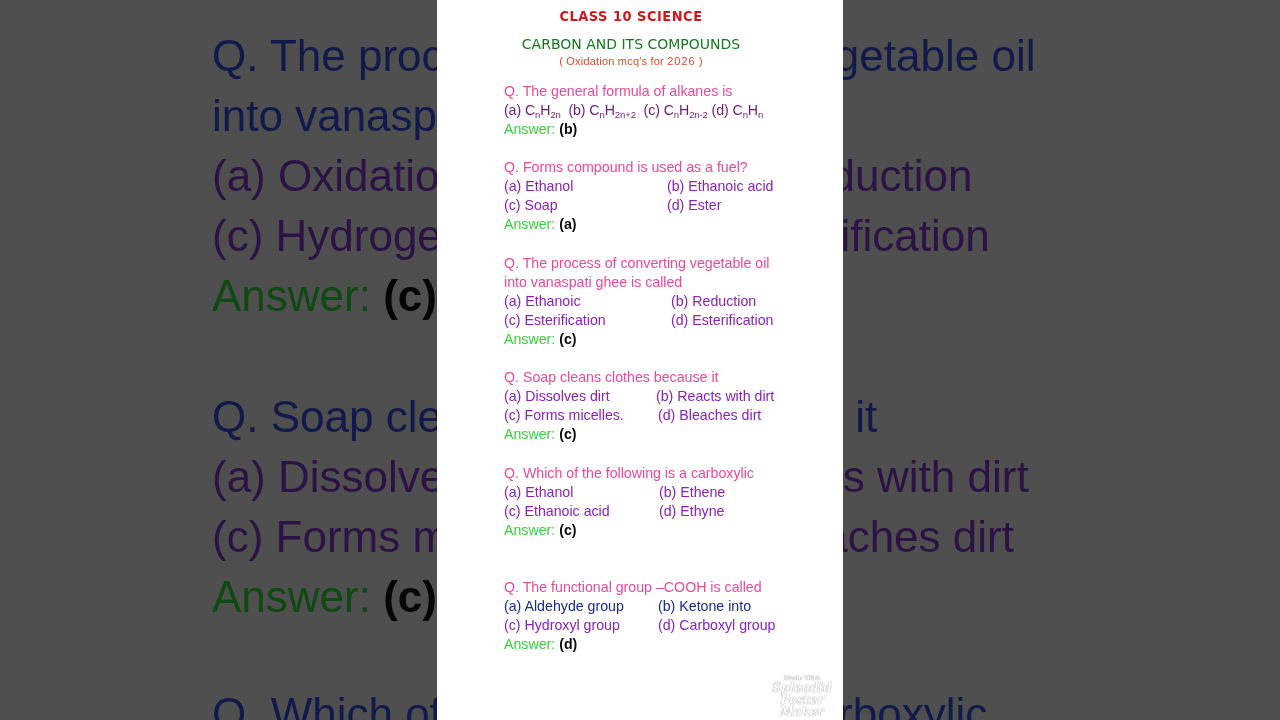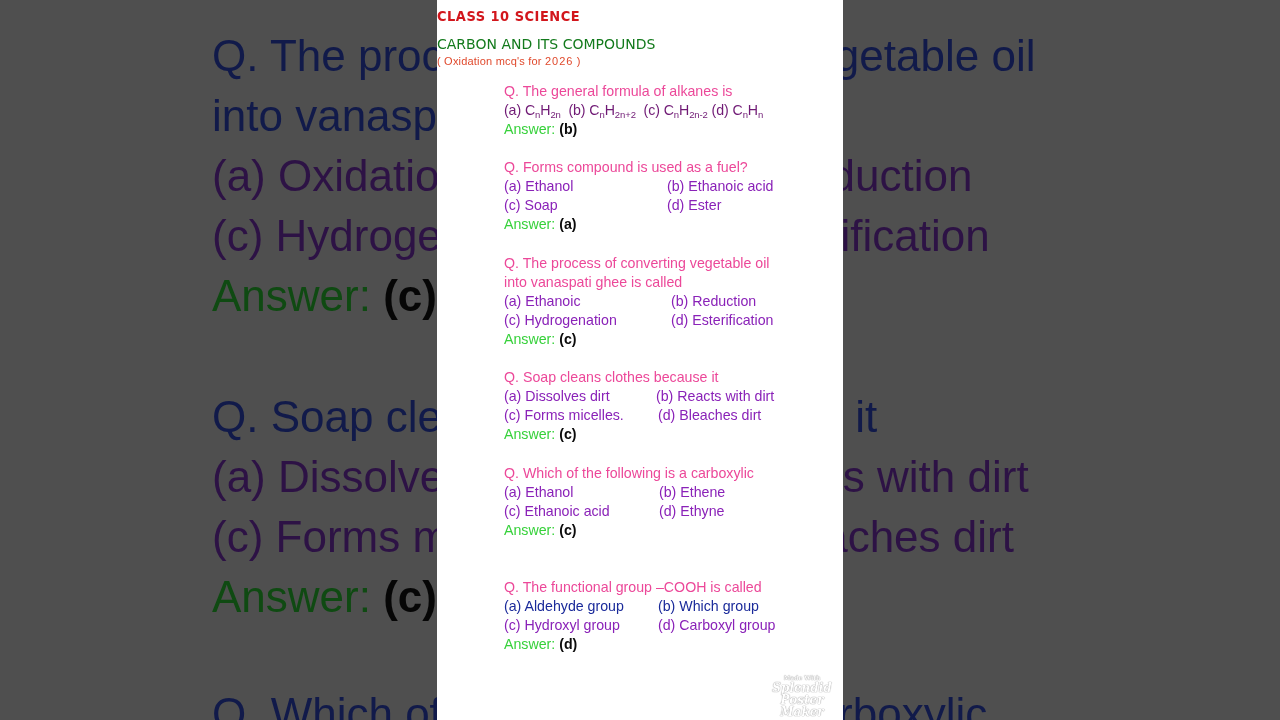--- a/index.html
+++ b/index.html
@@ -47,21 +47,21 @@
       width: 406px;
       height: 720px;
       background: #ffffff;
       overflow: hidden;
     }
     .header {
       position: absolute;
       left: 0;
       top: 8px;
       width: 388px;
-      text-align: left;
+      text-align: center;
     }
     .title-main {
       color: #d2161c;
       font-family: "DejaVu Sans", sans-serif;
       font-weight: bold;
       font-size: 13px;
       letter-spacing: 0.5px;
       text-transform: uppercase;
       line-height: 18px;
       transform: scaleY(1.05);
@@ -177,21 +177,21 @@
         <span class="ans-val">(a)</span>
       </div>
     </div>
 
     <div class="mcq" style="top:254px; --col:167px">
       <div class="q">Q. The process of converting vegetable oil</div>
       <div class="q">into vanaspati ghee is called</div>
       <div class="opts">
         <span class="opt">(a) Ethanoic</span>
         <span class="opt">(b) Reduction</span>
-        <span class="opt">(c) Hydrogenation</span>
+        <span class="opt">(c) Esterification</span>
         <span class="opt">(d) Esterification</span>
       </div>
       <div class="ans-line">
         <span class="ans-label">Answer:</span>
         <span class="ans-val">(c)</span>
       </div>
     </div>
 
     <div class="mcq" style="top:368px; --col:152px">
       <div class="q">Q. Soap cleans clothes because it</div>
@@ -218,21 +218,21 @@
       <div class="ans-line">
         <span class="ans-label">Answer:</span>
         <span class="ans-val">(c)</span>
       </div>
     </div>
 
     <div class="mcq" style="top:578px; --col:154px">
       <div class="q">Q. The functional group –COOH is called</div>
       <div class="opts">
         <span class="opt blue">(a) Aldehyde group</span>
-        <span class="opt blue">(b) Which group</span>
+        <span class="opt blue">(b) Ketone into</span>
         <span class="opt">(c) Hydroxyl group</span>
         <span class="opt">(d) Carboxyl group</span>
       </div>
       <div class="ans-line">
         <span class="ans-label">Answer:</span>
         <span class="ans-val">(d)</span>
       </div>
     </div>
 
     <div class="watermark">

